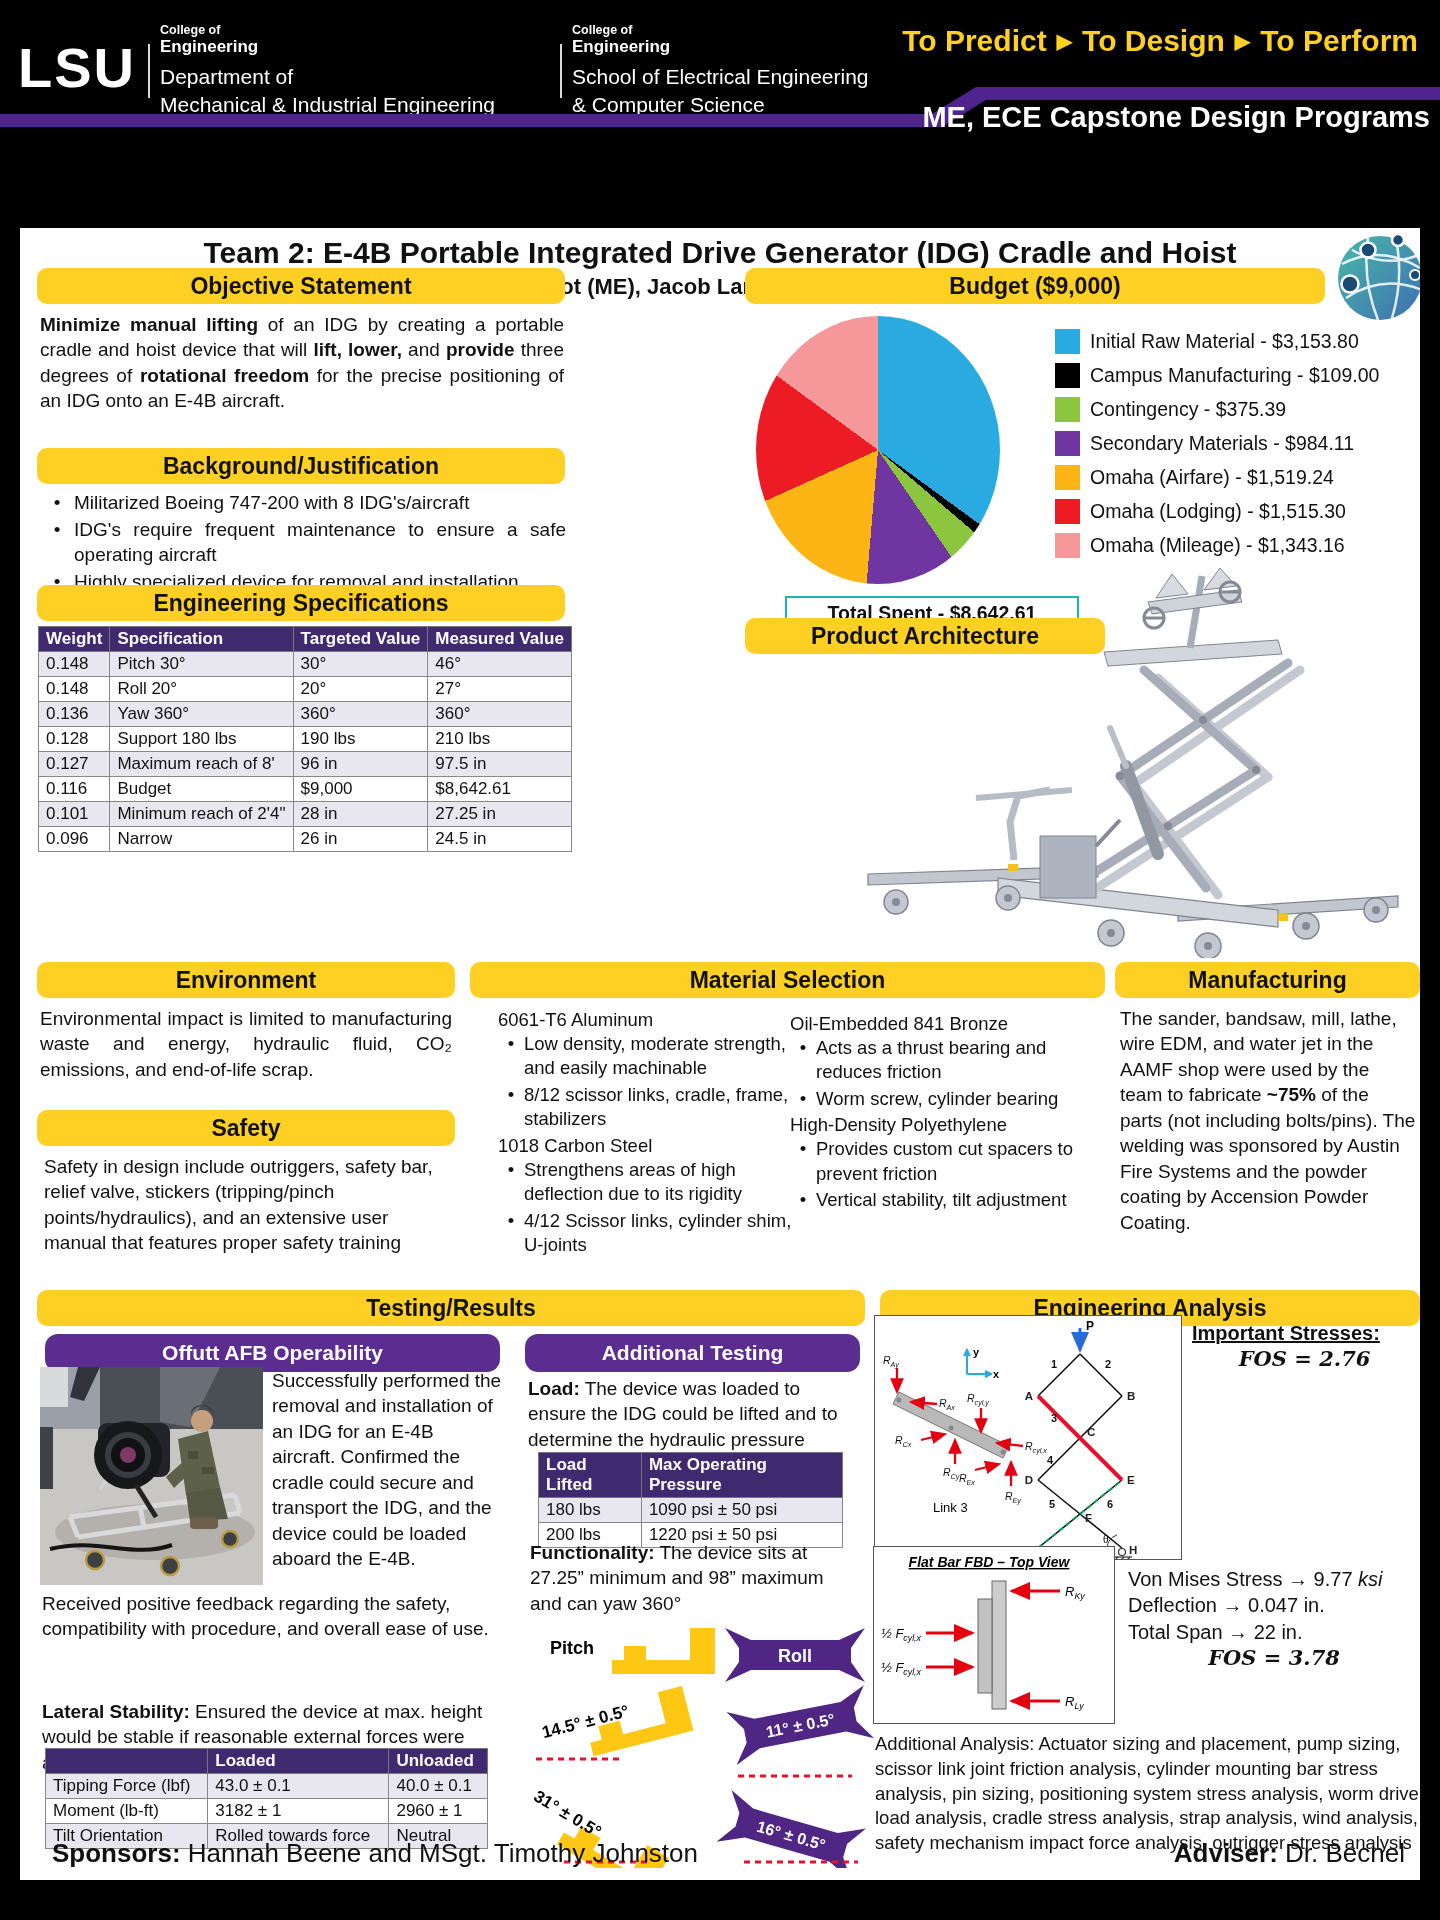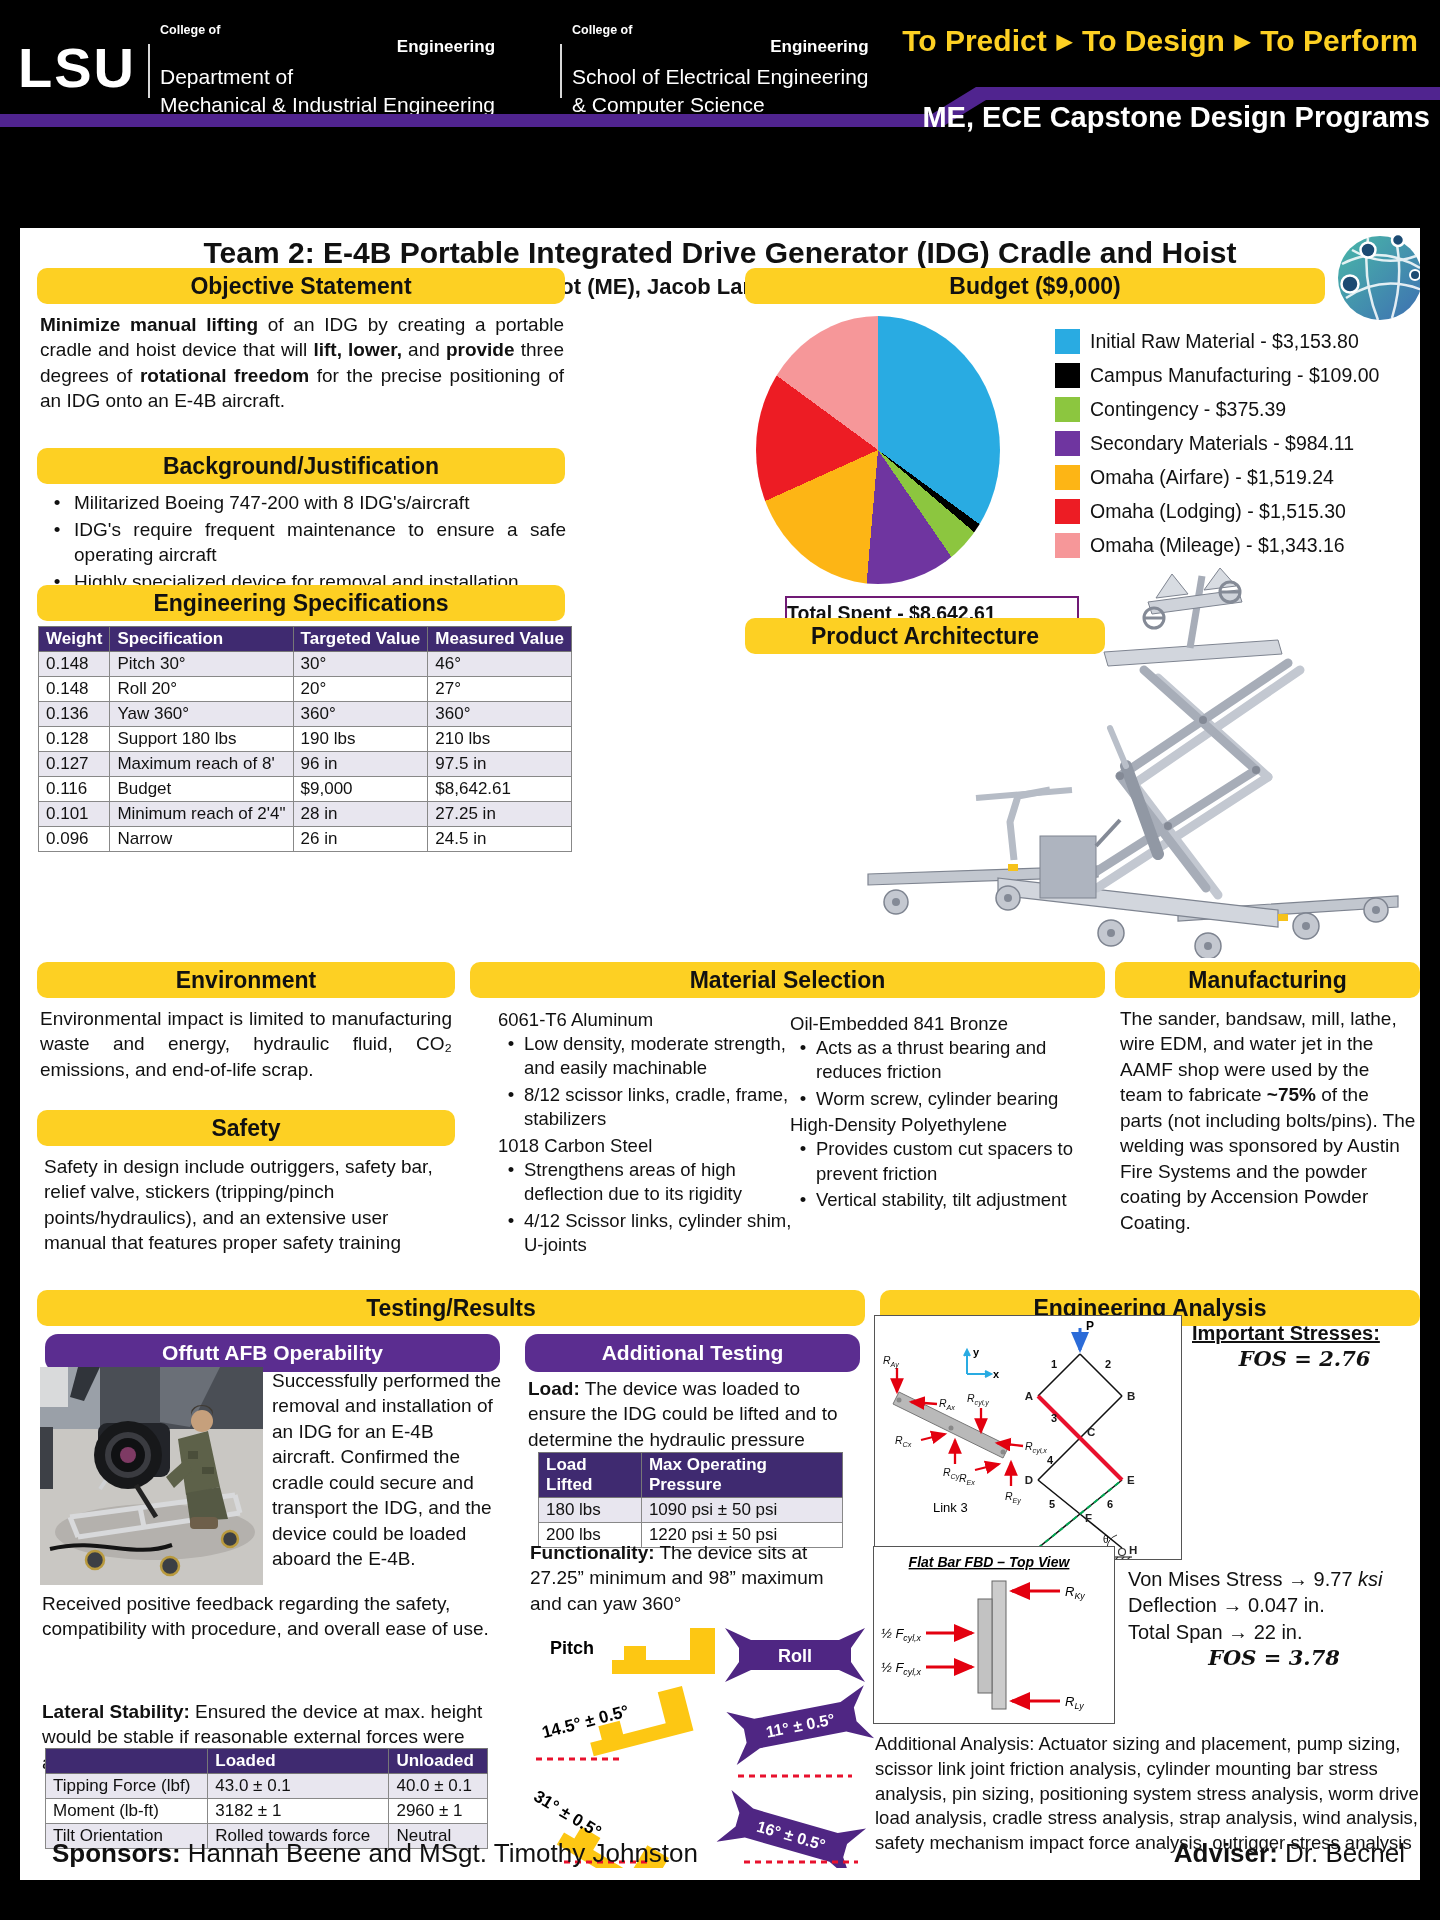--- a/index.html
+++ b/index.html
@@ -3,21 +3,21 @@
 <meta charset="utf-8">
 <style>
   html,body{margin:0;padding:0;}
   body{width:1440px;height:1920px;background:#000;position:relative;overflow:hidden;
        font-family:"Liberation Sans",sans-serif;color:#111;}
   .abs{position:absolute;}
   
   .lsu{font-weight:900;font-size:56px;color:#fff;letter-spacing:2px;line-height:1;}
   .hdiv{width:2px;background:#d8d8d8;}
   .c-small{display:block;font-size:12.5px;font-weight:bold;color:#fff;line-height:1.1;}
-  .c-bold{display:block;font-size:17px;font-weight:bold;color:#fff;line-height:1.1;margin-bottom:7px;text-align:right;}
+  .c-bold{display:block;font-size:17px;font-weight:bold;color:#fff;line-height:1.1;margin-bottom:7px;}
   .c-light{display:block;font-size:21px;font-weight:400;color:#fff;line-height:1.3;}
   .motto{font-size:30px;font-weight:bold;color:#FDD023;white-space:nowrap;}
   .motto .sep{font-size:20px;padding:0 10px;vertical-align:3px;}
   .program{font-size:29px;font-weight:bold;color:#fff;white-space:nowrap;}
   
   .panel{position:absolute;left:20px;top:228px;width:1400px;height:1652px;background:#fff;overflow:hidden;}
   .ptitle{font-size:30px;font-weight:bold;text-align:center;width:100%;}
   .pauthors{font-size:22px;font-weight:bold;text-align:center;width:100%;}
   .yh{background:#FDD023;border-radius:10px;font-weight:bold;font-size:23px;text-align:center;
       line-height:36px;height:36px;color:#111;}
@@ -36,22 +36,22 @@
   table{border-collapse:collapse;}
   .dtable th{background:#3F2A70;color:#fff;font-weight:bold;text-align:left;border:1px solid #777;
       padding:2px 7px;font-size:17px;}
   .dtable td{border:1px solid #888;padding:2px 7px;font-size:17px;background:#fff;}
   .dtable tr:nth-child(odd) td{background:#E8E6EF;}
   
   .legend-item{display:flex;align-items:center;height:34px;}
   .legend-item .sw{width:25px;height:25px;flex:none;margin-right:10px;}
   .legend-item .lb{font-size:19.5px;}
   .pie{border-radius:50%;}
-  .totalbox{border:2px solid #701a75;background:#fff;font-weight:bold;font-size:19.5px;
-      text-align:left;line-height:30px;}
+  .totalbox{border:2px solid #14b8a6;background:#fff;font-weight:bold;font-size:19.5px;
+      text-align:center;line-height:30px;}
   
   .fig{border:1.5px solid #555;background:#fff;}
   .sline{font-size:20px;line-height:1.32;min-height:26px;}
   .fos{font-family:"DejaVu Serif",serif;font-style:italic;font-weight:bold;font-size:21px;text-align:center;}
   .u{text-decoration:underline;}
   .small-note{font-size:18.5px;line-height:1.34;}
   .footer{font-size:26px;margin-left:17px;}
   svg text{font-family:"Liberation Sans",sans-serif;}
   .mathlbl{font-family:"DejaVu Serif",serif;font-style:italic;}
 </style>

